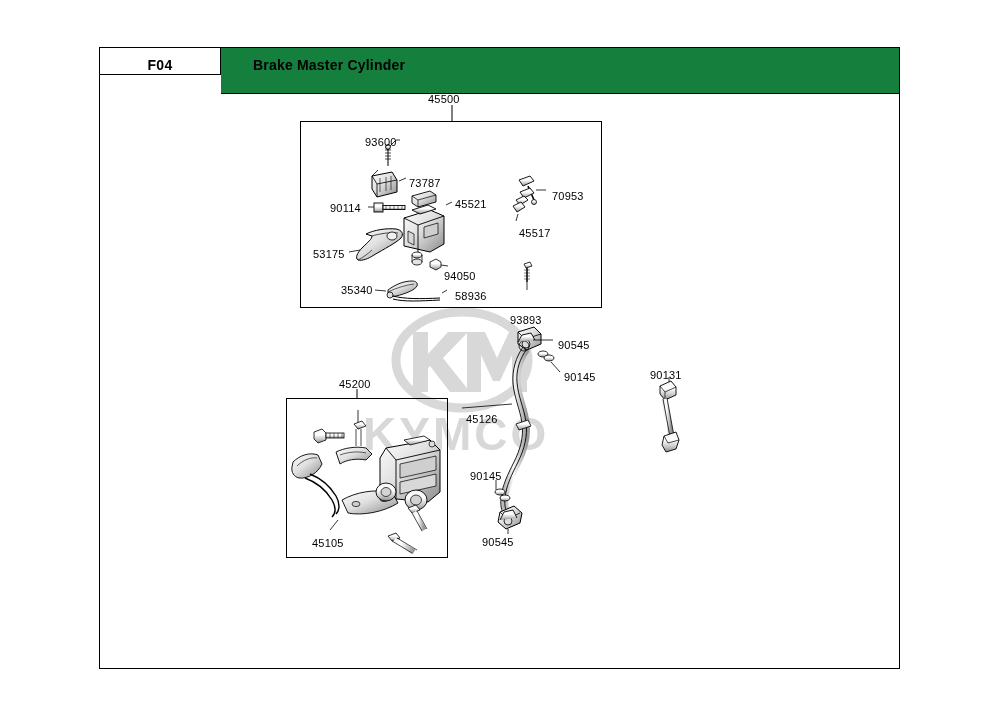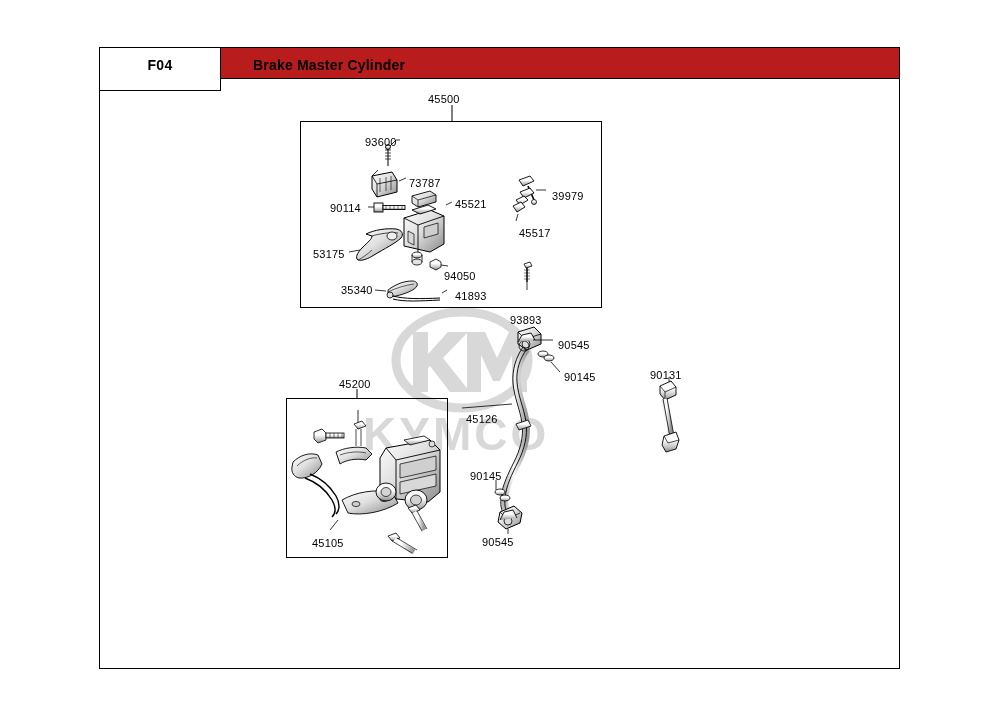--- a/index.html
+++ b/index.html
@@ -29,45 +29,45 @@
     width: 801px;
     height: 622px;
     border: 1px solid #000;
     box-sizing: border-box;
   }
   .header-tab {
     position: absolute;
     left: 99px;
     top: 47px;
     width: 122px;
-    height: 44px;
+    height: 28px;
     border: 1px solid #000;
     box-sizing: border-box;
     background: #fff;
     z-index: 3;
   }
   .header-tab span {
     position: absolute;
     left: 0; right: 0;
     top: 9px;
     text-align: center;
     font-size: 14px;
     font-weight: bold;
     letter-spacing: 0.3px;
   }
   .header-bar {
     position: absolute;
     left: 221px;
     top: 47px;
     width: 679px;
-    height: 32px;
+    height: 47px;
     border: 1px solid #000;
     border-left: none;
     box-sizing: border-box;
-    background: #b91c1c;
+    background: #15803d;
     z-index: 2;
   }
   .header-title {
     position: absolute;
     left: 32px;
     top: 9px;
     font-size: 14px;
     font-weight: bold;
     letter-spacing: 0.2px;
   }
@@ -377,26 +377,26 @@
 
       <path d="M330 530 L338 520" stroke="#000" stroke-width="0.8" fill="none"></path>
     </svg>
   </div>
 
   <div class="callout" style="left:428px; top:93px;">45500</div>
   <div class="callout" style="left:365px; top:136px;">93600</div>
   <div class="callout" style="left:409px; top:177px;">73787</div>
   <div class="callout" style="left:330px; top:202px;">90114</div>
   <div class="callout" style="left:455px; top:198px;">45521</div>
-  <div class="callout" style="left:552px; top:190px;">39979</div>
+  <div class="callout" style="left:552px; top:190px;">70953</div>
   <div class="callout" style="left:495px; top:227px;margin-left:24px;">45517</div>
   <div class="callout" style="left:313px; top:248px;">53175</div>
   <div class="callout" style="left:444px; top:270px;">94050</div>
   <div class="callout" style="left:341px; top:284px;">35340</div>
-  <div class="callout" style="left:455px; top:290px;">41893</div>
+  <div class="callout" style="left:455px; top:290px;">58936</div>
   <div class="callout" style="left:510px; top:290px;margin-top:24px;">93893</div>
   <div class="callout" style="left:558px; top:339px;">90545</div>
   <div class="callout" style="left:564px; top:371px;">90145</div>
   <div class="callout" style="left:650px; top:369px;">90131</div>
   <div class="callout" style="left:339px; top:378px;">45200</div>
   <div class="callout" style="left:466px; top:413px;">45126</div>
   <div class="callout" style="left:470px; top:470px;">90145</div>
   <div class="callout" style="left:312px; top:537px;">45105</div>
   <div class="callout" style="left:482px; top:536px;">90545</div>
 

